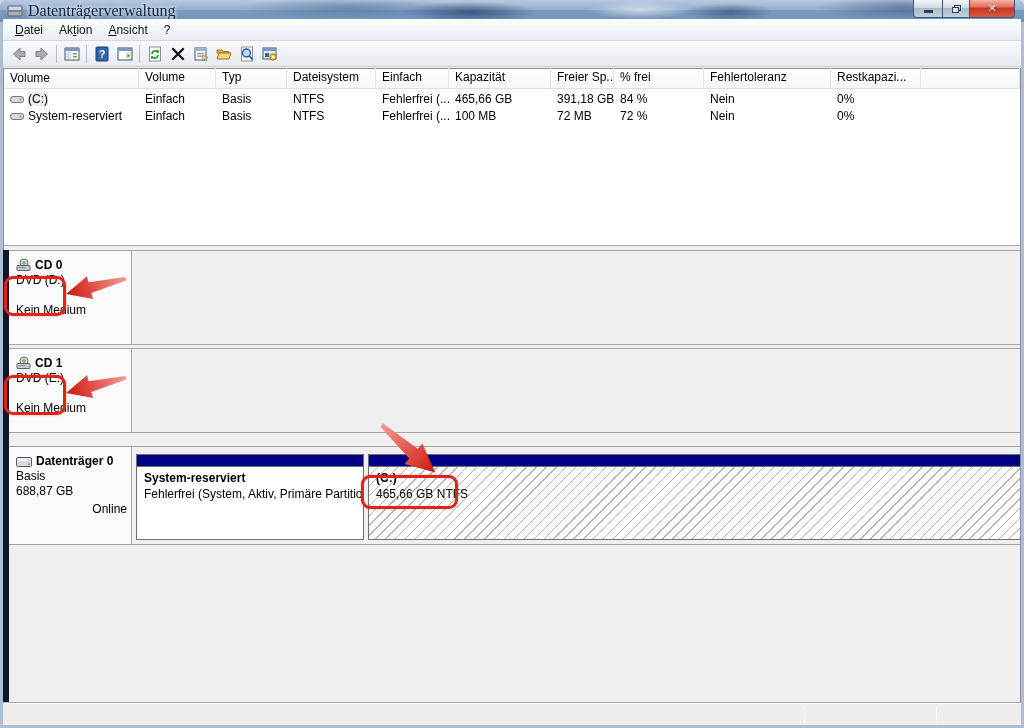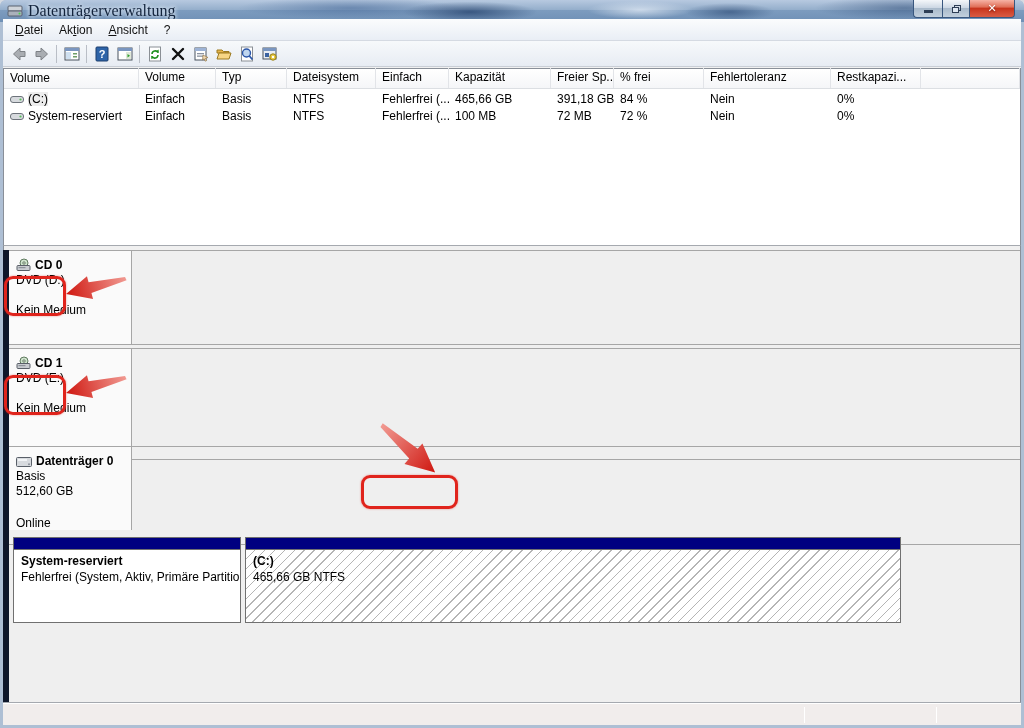--- a/index.html
+++ b/index.html
@@ -68,28 +68,28 @@
 
   
   .splitter { position:absolute; left:0; top:226px; width:1018px; height:5px;
     background:#f0f0f0; border:1px solid #898f98; border-top:1px solid #a5a9af; border-bottom:none; }
 
   
   .graphpane { position:absolute; left:0; top:231px; width:1018px; height:452px;
     background:#efefef; border-left:6px solid #0f172a; border-right:1px solid #898f98; overflow:hidden; }
   .grow { position:absolute; left:0; width:1016px; border-top:1px solid #a6a6a6; border-bottom:1px solid #a6a6a6; display:flex; }
   .grow.r1 { top:0; height:95px; }
-  .grow.r2 { top:98px; height:112px;gap:40px; }
-  .grow.r3 { top:196px; height:99px;flex-direction:column; }
+  .grow.r2 { top:98px; height:85px;gap:40px; }
+  .grow.r3 { top:196px; height:99px; }
   .glabel { width:123px; background:#fafafa; border-right:1px solid #a6a6a6; padding:7px 4px 0 7px;
             font-size:12px; color:#000; }
   .glabel .gl-title { display:flex; align-items:flex-end; gap:2px; font-weight:bold; }
   .glabel .gl-line { margin-top:1px; }
   .glabel .gl-status { margin-top:16px; }
-  .glabel.disk .gl-status { margin-top:18px; }
+  .glabel.disk .gl-status { margin-top:4px;text-align:right; }
   .garea { flex:1; background:#efefef; position:relative; }
 
   .partition { position:absolute; top:7px; height:86px; border:1px solid #707070; background:#fff; }
   .p1 { left:4px; width:228px; }
   .p2 { left:236px; width:656px; }
   .pstrip { height:12px; background:#000080; border-bottom:1px solid #707070; }
   .pbody { height:72px; padding:3px 2px 0 7px; font-size:12px; line-height:16px;
            white-space:nowrap; overflow:hidden; }
   .pbody .ptitle { font-weight:bold; }
   .p2 .pbody { background:repeating-linear-gradient(135deg,#ffffff 0px,#ffffff 6px,#b5b5b5 6px,#b5b5b5 7px); }
@@ -332,21 +332,21 @@
         <div class="glabel disk">
           <div class="gl-title">
             <svg width="18" height="12" viewBox="0 0 18 12">
                 <rect x="0.5" y="1.5" width="15" height="9" rx="1" fill="#d7dade" stroke="#595f68"></rect>
                 <rect x="2" y="3" width="9" height="2" fill="#f2f4f6"></rect>
                 <circle cx="13" cy="8.2" r="1" fill="#8d929a"></circle>
               </svg>
             <span>Datenträger 0</span>
           </div>
           <div class="gl-line">Basis</div>
-          <div class="gl-line">512,60 GB</div>
+          <div class="gl-line">688,87 GB</div>
           <div class="gl-line gl-status">Online</div>
         </div>
         <div class="garea">
           <div class="partition p1">
             <div class="pstrip"></div>
             <div class="pbody">
               <div class="ptitle">System-reserviert</div>
               <div class="pline">Fehlerfrei (System, Aktiv, Primäre Partition)</div>
             </div>
           </div>

